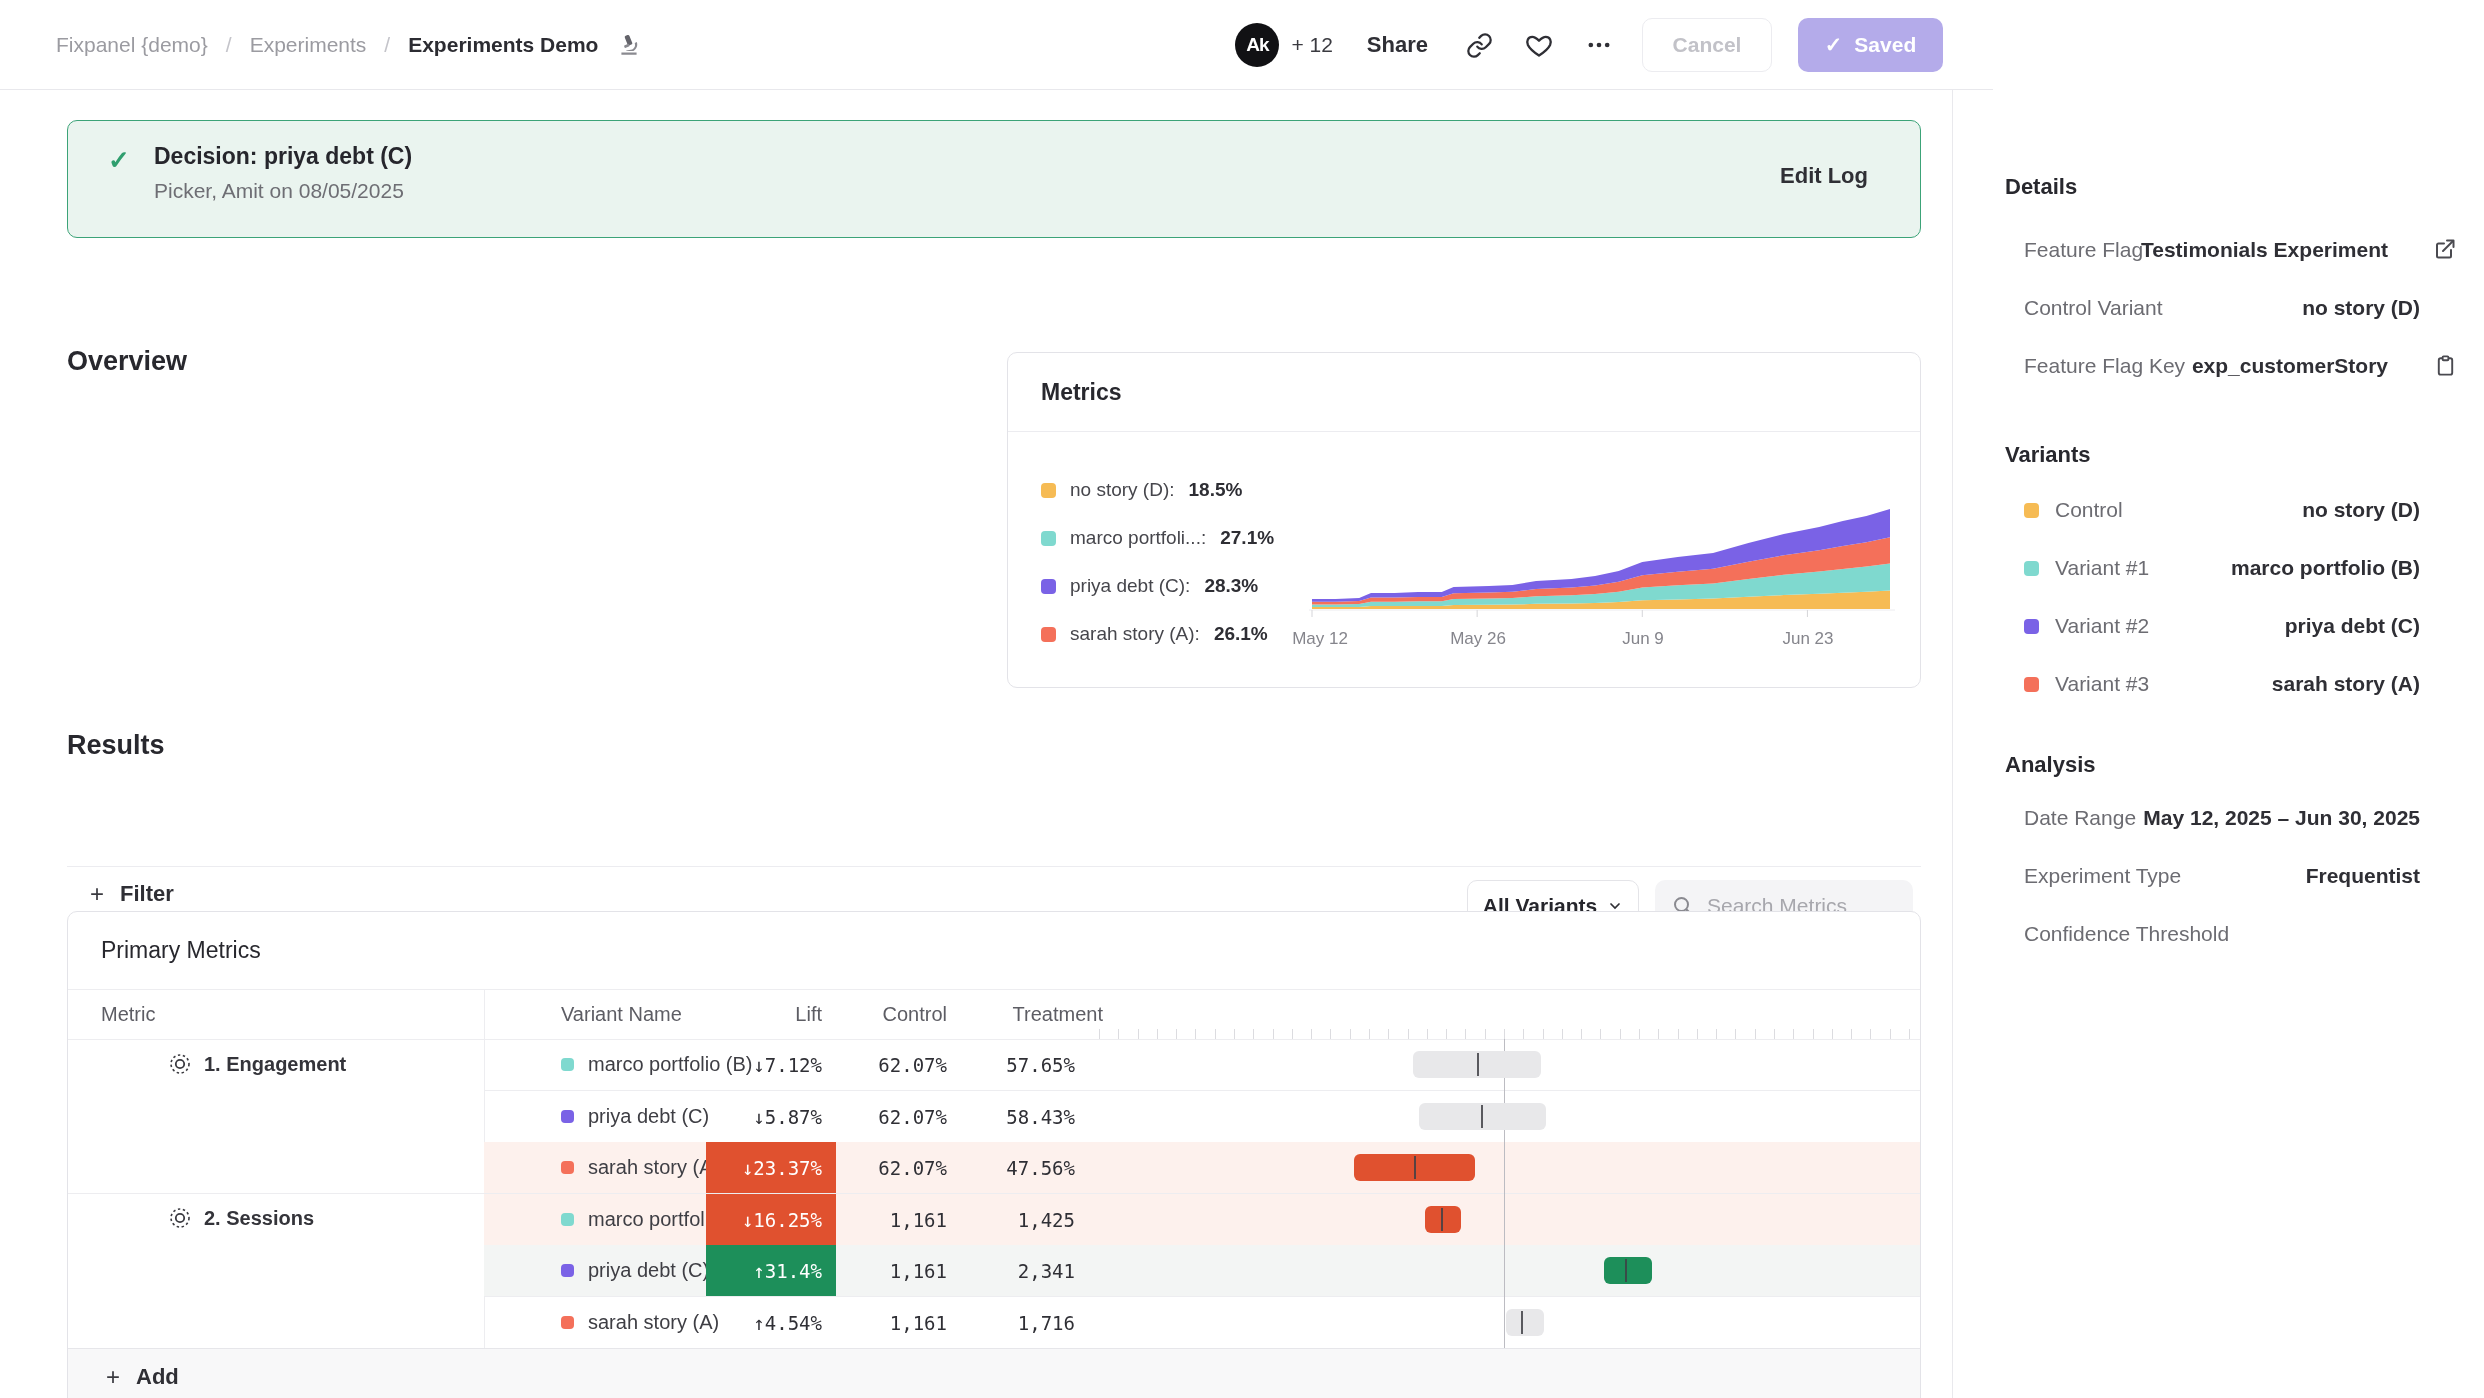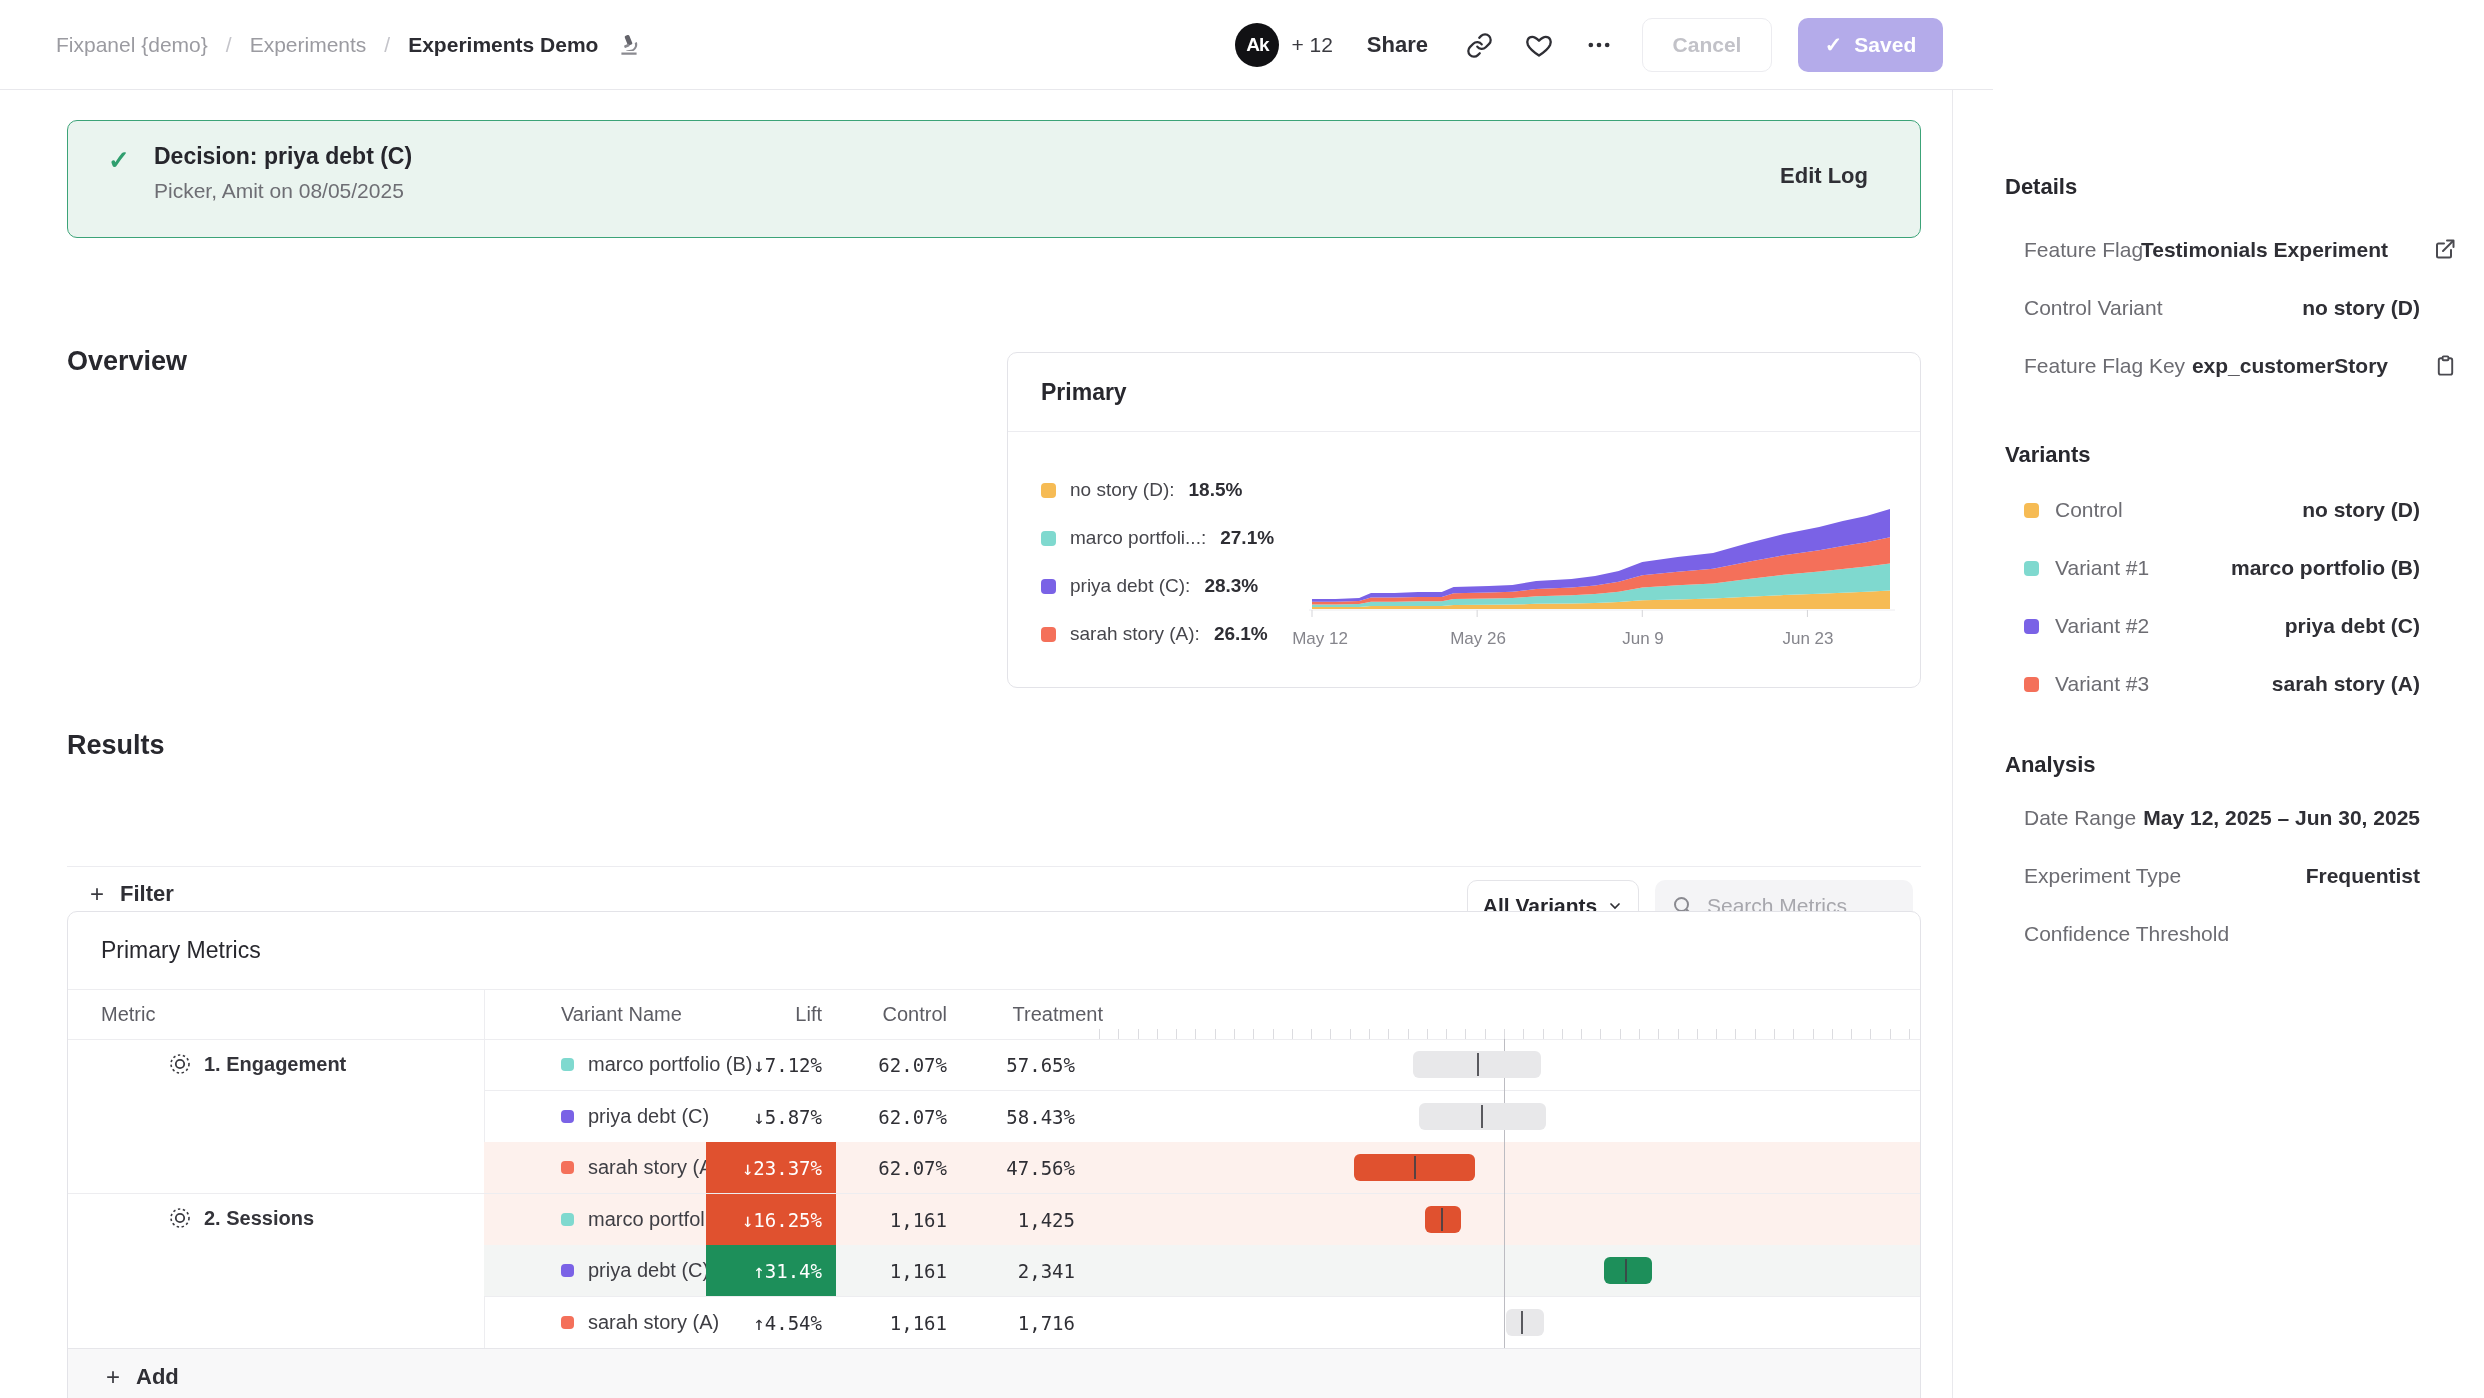--- a/index.html
+++ b/index.html
@@ -138,21 +138,21 @@
     <span class="banner-check">✓</span>
     <div class="banner-title">Decision: priya debt (C)</div>
     <div class="banner-sub">Picker, Amit on 08/05/2025</div>
     <div class="banner-action">Edit Log</div>
   </section>
 
   <h2 class="h-section" style="top:256px;">Overview</h2>
 
 
   <section class="card" style="left:1007px; top:262px; width:914px; height:336px;">
-    <div class="card-title">Primary</div>
+    <div class="card-title">Metrics</div>
     <div class="card-divider"></div>
 
     <div class="legend-item" style="top:122px;">
       <span class="legend-swatch" style="background: rgb(246, 187, 84);"></span>
       <span class="legend-label">no story (D):</span>
       <span class="legend-value">18.5%</span>
     </div>
     <div class="legend-item" style="top:170px;">
       <span class="legend-swatch" style="background: rgb(127, 217, 207);"></span>
       <span class="legend-label">marco portfoli...:</span>

